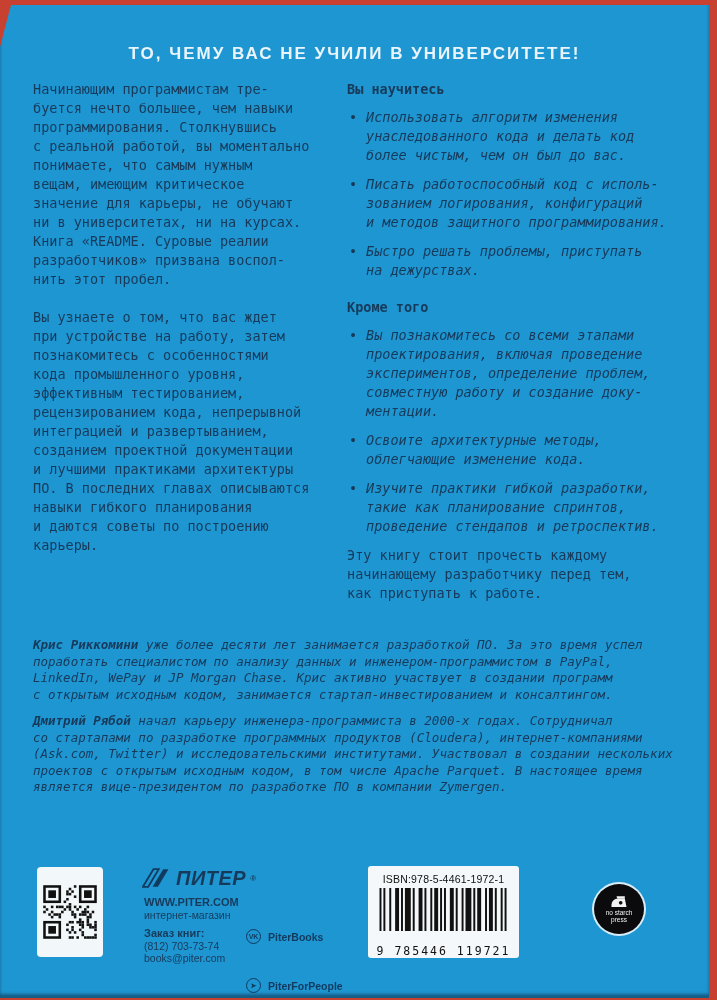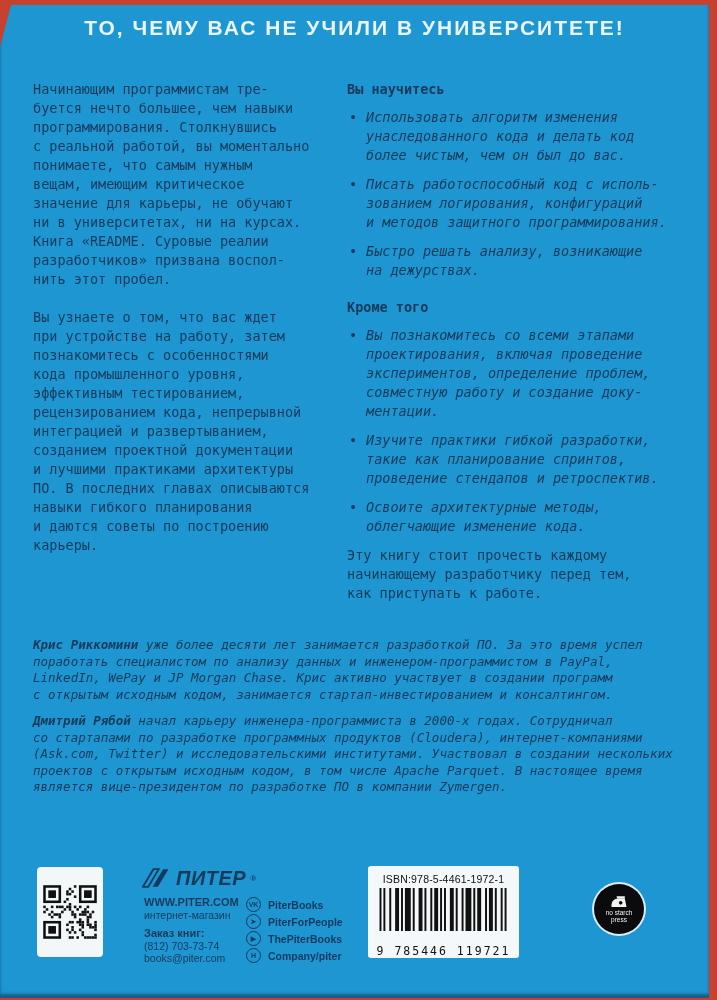--- a/index.html
+++ b/index.html
@@ -15,22 +15,22 @@
   }
   #corner-wedge{
     position:absolute;left:0;top:0;width:11px;height:42px;
     background:#c8402f;
     clip-path:polygon(0 0,100% 0,0 100%);
   }
   .navy{color:#173a5a;}
   .mono{font-family:"DejaVu Sans Mono",monospace;}
 
   #cover-title{
-    position:absolute;left:0;top:11px;width:100%;
-    text-align:center;font-weight:700;font-size:21px;letter-spacing:2px;
+    position:absolute;left:0;top:39px;width:100%;
+    text-align:center;font-weight:700;font-size:17px;letter-spacing:2px;
     color:#eaf5fb;
   }
 
   .col{position:absolute;font-size:13.5px;line-height:19px;}
   #left-col{left:33px;top:75px;width:305px;}
   #right-col{left:347px;top:75px;width:348px;}
   .para{white-space:pre-line;margin:0 0 19px 0;}
   .col-heading{font-weight:700;margin:0 0 9px 0;}
   .bullets{list-style:none;margin:0 0 10px 0;padding:0;}
   .bullets li{
@@ -64,21 +64,21 @@
   #piter-logo .wordmark{
     font-weight:700;font-size:20px;letter-spacing:.5px;font-style:italic;
   }
   #piter-logo sup{font-size:8px;font-weight:700;}
   #publisher-contacts{position:absolute;left:144px;top:891px;width:100px;}
   #publisher-contacts .l{font-size:10.5px;line-height:12.5px;}
   #publisher-contacts .b{font-weight:700;font-size:11px;}
   #publisher-contacts .gap{height:6px;}
 
   #social{position:absolute;left:246px;top:891px;}
-  .social-row{display:flex;align-items:center;gap:7px;height:17px;}
+  .social-row{display:flex;align-items:center;gap:7px;height:17px;margin-top:32px;}
   .social-circle{
     width:13px;height:13px;border-radius:50%;border:1.4px solid #123a5e;
     display:flex;align-items:center;justify-content:center;flex:0 0 auto;
     font-size:7px;font-weight:700;color:#123a5e;line-height:1;
   }
   .social-label{font-size:10.5px;font-weight:700;color:#123a5e;}
 
   #barcode-box{
     position:absolute;left:368px;top:861px;width:151px;height:92px;
     background:#f4f8fa;border-radius:3px;
@@ -138,36 +138,36 @@
 
   <div id="right-col" class="col mono navy">
     <p class="col-heading">Вы научитесь</p>
     <ul class="bullets">
       <li>Использовать алгоритм изменения
 унаследованного кода и делать код
 более чистым, чем он был до вас.</li>
       <li>Писать работоспособный код с исполь-
 зованием логирования, конфигураций
 и методов защитного программирования.</li>
-      <li>Быстро решать анализу, возникающие
+      <li>Быстро решать проблемы, приступать
 на дежурствах.</li>
     </ul>
     <div class="section-gap"></div>
     <p class="col-heading">Кроме того</p>
     <ul class="bullets">
       <li>Вы познакомитесь со всеми этапами
 проектирования, включая проведение
 экспериментов, определение проблем,
 совместную работу и создание доку-
 ментации.</li>
+      <li>Освоите архитектурные методы,
+облегчающие изменение кода.</li>
       <li>Изучите практики гибкой разработки,
 такие как планирование спринтов,
 проведение стендапов и ретроспектив.</li>
-      <li>Освоите архитектурные методы,
-облегчающие изменение кода.</li>
     </ul>
     <p class="para">Эту книгу стоит прочесть каждому
 начинающему разработчику перед тем,
 как приступать к работе.</p>
   </div>
 
   <div id="about" class="navy">
     <p class="author-para mono"><span class="author-name">Крис Риккомини</span><span> уже более десяти лет занимается разработкой ПО. За это время успел
 поработать специалистом по анализу данных и инженером-программистом в PayPal,
 LinkedIn, WePay и JP Morgan Chase. Крис активно участвует в создании программ

